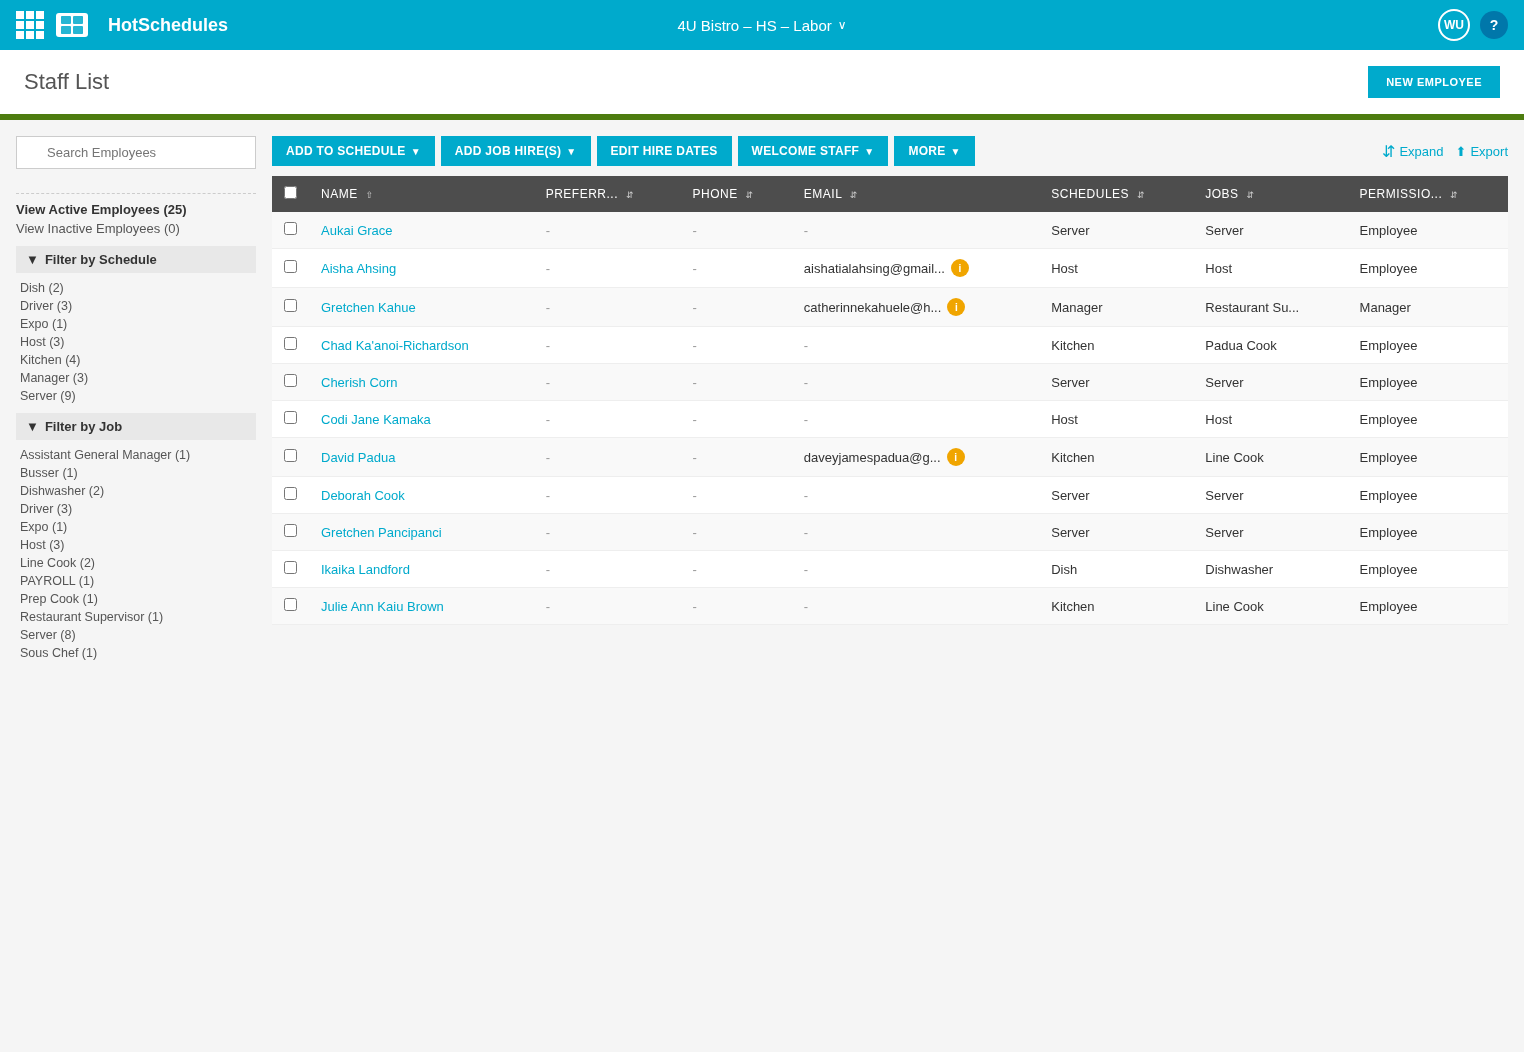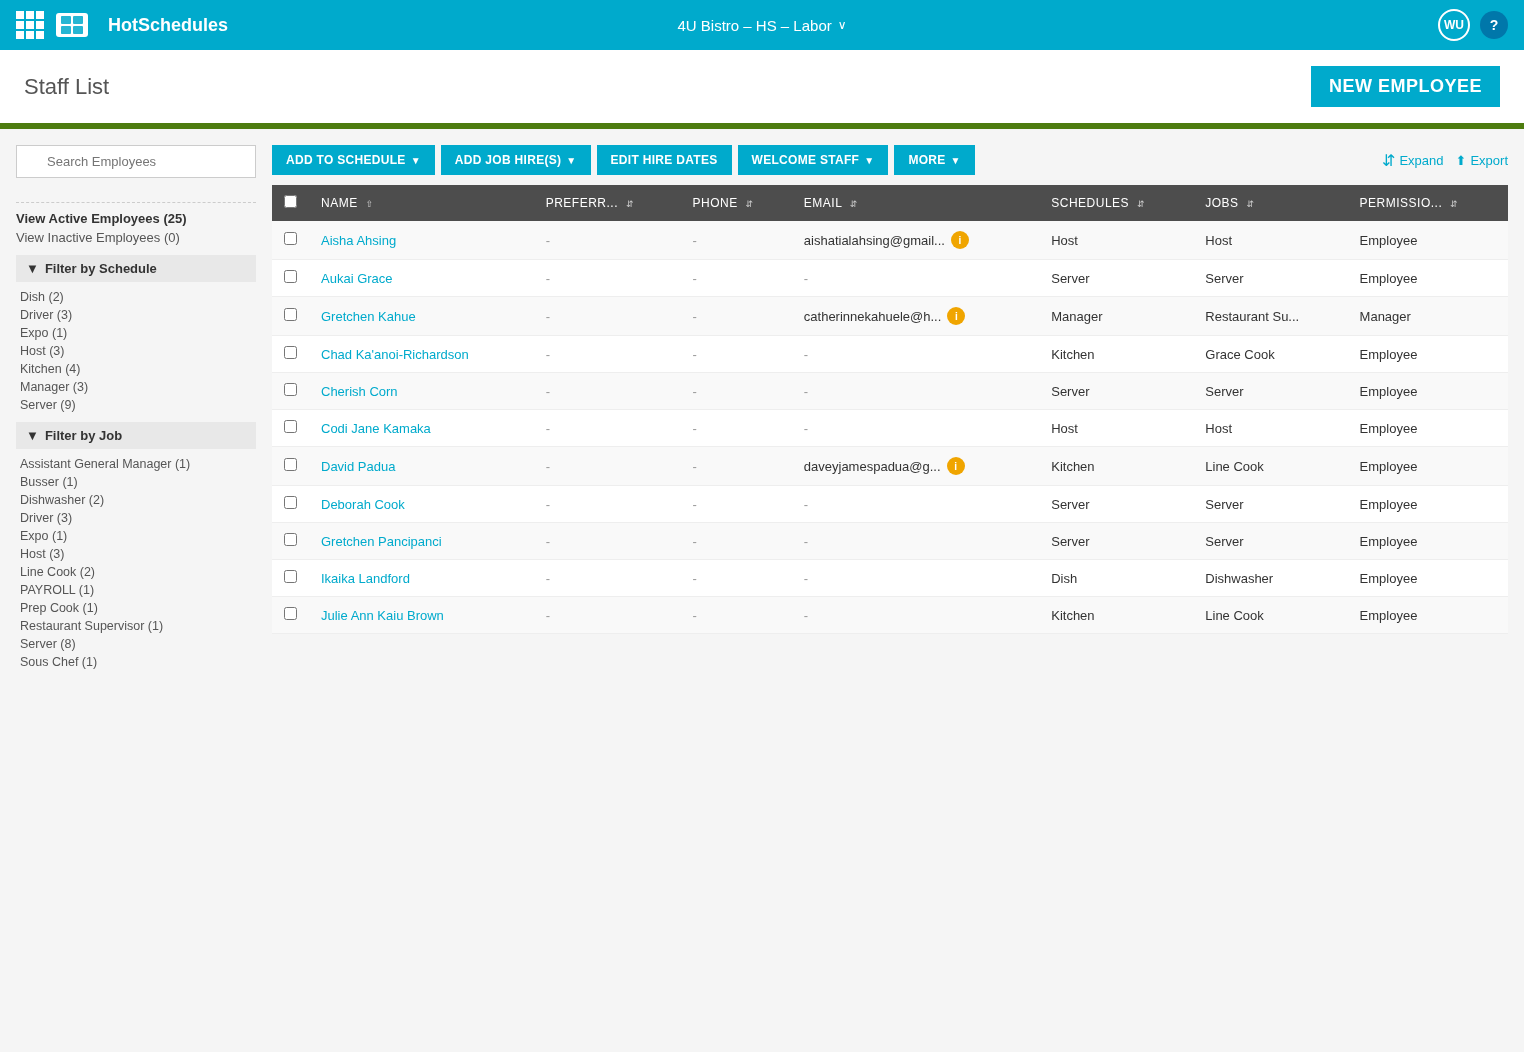--- a/index.html
+++ b/index.html
@@ -95,21 +95,21 @@
     .page-title {
       font-size: 22px;
       font-weight: normal;
       color: #555;
     }
     .btn-new-employee {
       background: #00aacc;
       color: white;
       border: none;
       padding: 10px 18px;
-      font-size: 18px;
+      font-size: 11px;
       font-weight: bold;
       cursor: pointer;
       letter-spacing: 0.5px;
     }
 
     
     .main-content {
       display: flex;
       padding: 16px;
       gap: 16px;
@@ -459,41 +459,41 @@
             </th>
             <th>
               <span>PERMISSIO...</span>
               <span class="sort-icon">⇵</span>
             </th>
           </tr>
         </thead>
         <tbody id="employee-table-body">
         <tr>
               <td class="cb-cell"><input type="checkbox" style=""></td>
+              <td><a class="name-link">Aukai Grace</a></td>
+              <td><span class="dash">-</span></td>
+              <td><span class="dash">-</span></td>
+              <td><span class="dash">-</span></td>
+              <td>Server</td>
+              <td>Server</td>
+              <td>Employee</td>
+            </tr>
+            <tr>
+              <td class="cb-cell"><input type="checkbox" style=""></td>
               <td><a class="name-link">Aisha Ahsing</a></td>
               <td><span class="dash">-</span></td>
               <td><span class="dash">-</span></td>
               <td>
                 <div class="email-cell">
                   <span>aishatialahsing@gmail...</span>
                   <span class="email-warning">i</span>
                 </div>
               </td>
               <td>Host</td>
               <td>Host</td>
-              <td>Employee</td>
-            </tr>
-            <tr>
-              <td class="cb-cell"><input type="checkbox" style=""></td>
-              <td><a class="name-link">Aukai Grace</a></td>
-              <td><span class="dash">-</span></td>
-              <td><span class="dash">-</span></td>
-              <td><span class="dash">-</span></td>
-              <td>Server</td>
-              <td>Server</td>
               <td>Employee</td>
             </tr>
             <tr>
               <td class="cb-cell"><input type="checkbox" style=""></td>
               <td><a class="name-link">Gretchen Kahue</a></td>
               <td><span class="dash">-</span></td>
               <td><span class="dash">-</span></td>
               <td>
                 <div class="email-cell">
                   <span>catherinnekahuele@h...</span>
@@ -504,21 +504,21 @@
               <td>Restaurant Su...</td>
               <td>Manager</td>
             </tr>
             <tr>
               <td class="cb-cell"><input type="checkbox" style=""></td>
               <td><a class="name-link">Chad Ka'anoi-Richardson</a></td>
               <td><span class="dash">-</span></td>
               <td><span class="dash">-</span></td>
               <td><span class="dash">-</span></td>
               <td>Kitchen</td>
-              <td>Grace Cook</td>
+              <td>Padua Cook</td>
               <td>Employee</td>
             </tr>
             <tr>
               <td class="cb-cell"><input type="checkbox" style=""></td>
               <td><a class="name-link">Cherish Corn</a></td>
               <td><span class="dash">-</span></td>
               <td><span class="dash">-</span></td>
               <td><span class="dash">-</span></td>
               <td>Server</td>
               <td>Server</td>

